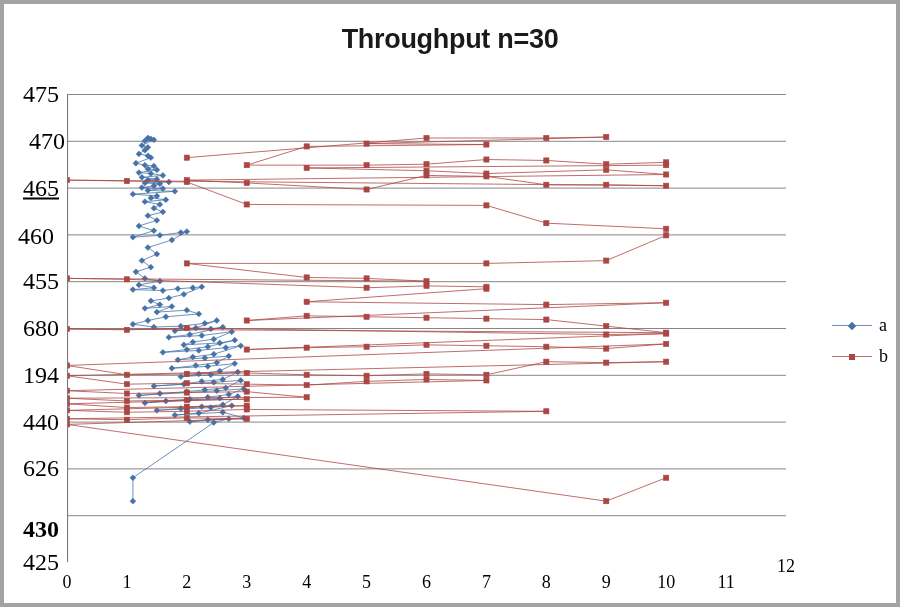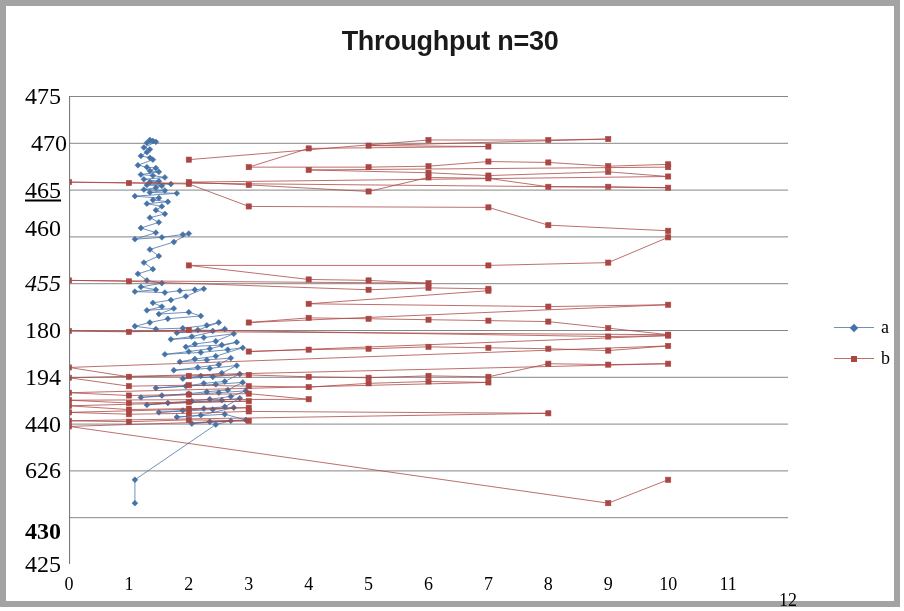--- a/index.html
+++ b/index.html
@@ -6,21 +6,21 @@
   body{
     width:904px;height:611px;
     background:#ffffff;
     font-family:"Liberation Serif", serif;
     overflow:hidden;
   }
   #chart-frame{
     position:relative;
     width:900px;height:607px;
     margin:0;
-    border:6px solid #a3a3a3;
+    border:4px solid #a3a3a3;
     background:#ffffff;
     box-sizing:border-box;
   }
   #chart-title{
     position:absolute;
     left:0;right:0;top:20px;
     text-align:center;
     font-family:"Liberation Sans", sans-serif;
     font-weight:bold;
     font-size:27px;
@@ -79,41 +79,41 @@
 <div id="chart-frame">
 
   <div id="chart-title">Throughput n=30</div>
 
   <div id="y-tick-labels">
       <div class="ytick-label" style="left: 9px; top: 558px;">425</div>
       <div class="ytick-label" style="left: 9px; top: 525px; font-weight: bold;">430</div>
       <div class="ytick-label" style="left: 9px; top: 464.4px;">626</div>
       <div class="ytick-label" style="left: 9px; top: 417.6px;">440</div>
       <div class="ytick-label" style="left: 9px; top: 370.8px;">194</div>
-      <div class="ytick-label" style="left: 9px; top: 324px;">180</div>
-      <div class="ytick-label" style="left: 9px; top: 277.2px; font-style: italic;">455</div>
-      <div class="ytick-label" style="left: 9px; top: 222px;">460</div>
+      <div class="ytick-label" style="left: 9px; top: 324px;">680</div>
+      <div class="ytick-label" style="left: 9px; top: 277.2px;">455</div>
+      <div class="ytick-label" style="left: 9px; top: 232px; text-align: center;">460</div>
       <div class="ytick-label" style="left: 9px; top: 183.6px; text-decoration: underline;">465</div>
       <div class="ytick-label" style="left: 15px; top: 136.8px;">470</div>
       <div class="ytick-label" style="left: 9px; top: 90px;">475</div>
     </div>
   <div id="x-tick-labels">
       <div class="xtick-label" style="left: 63px; top: 568px;">0</div>
       <div class="xtick-label" style="left: 122.917px; top: 568px;">1</div>
       <div class="xtick-label" style="left: 182.833px; top: 568px;">2</div>
       <div class="xtick-label" style="left: 242.75px; top: 568px;">3</div>
       <div class="xtick-label" style="left: 302.667px; top: 568px;">4</div>
       <div class="xtick-label" style="left: 362.583px; top: 568px;">5</div>
       <div class="xtick-label" style="left: 422.5px; top: 568px;">6</div>
       <div class="xtick-label" style="left: 482.417px; top: 568px;">7</div>
       <div class="xtick-label" style="left: 542.333px; top: 568px;">8</div>
       <div class="xtick-label" style="left: 602.25px; top: 568px;">9</div>
       <div class="xtick-label" style="left: 662.167px; top: 568px; text-align: center;">10</div>
       <div class="xtick-label" style="left: 722.083px; top: 568px;">11</div>
-      <div class="xtick-label" style="left: 782px; top: 584px;">12</div>
+      <div class="xtick-label" style="left: 782px; top: 552px;">12</div>
     </div>
 
   <div id="plot-area">
     <svg id="plot-svg" width="719" height="468">
       <g id="gridlines">
           <line x1="0" y1="468.5" x2="719" y2="468.5" stroke="#868686" stroke-width="1"></line>
           <line x1="0" y1="421.7" x2="719" y2="421.7" stroke="#868686" stroke-width="1"></line>
           <line x1="0" y1="374.9" x2="719" y2="374.9" stroke="#868686" stroke-width="1"></line>
           <line x1="0" y1="328.1" x2="719" y2="328.1" stroke="#868686" stroke-width="1"></line>
           <line x1="0" y1="281.29999999999995" x2="719" y2="281.29999999999995" stroke="#868686" stroke-width="1"></line>

